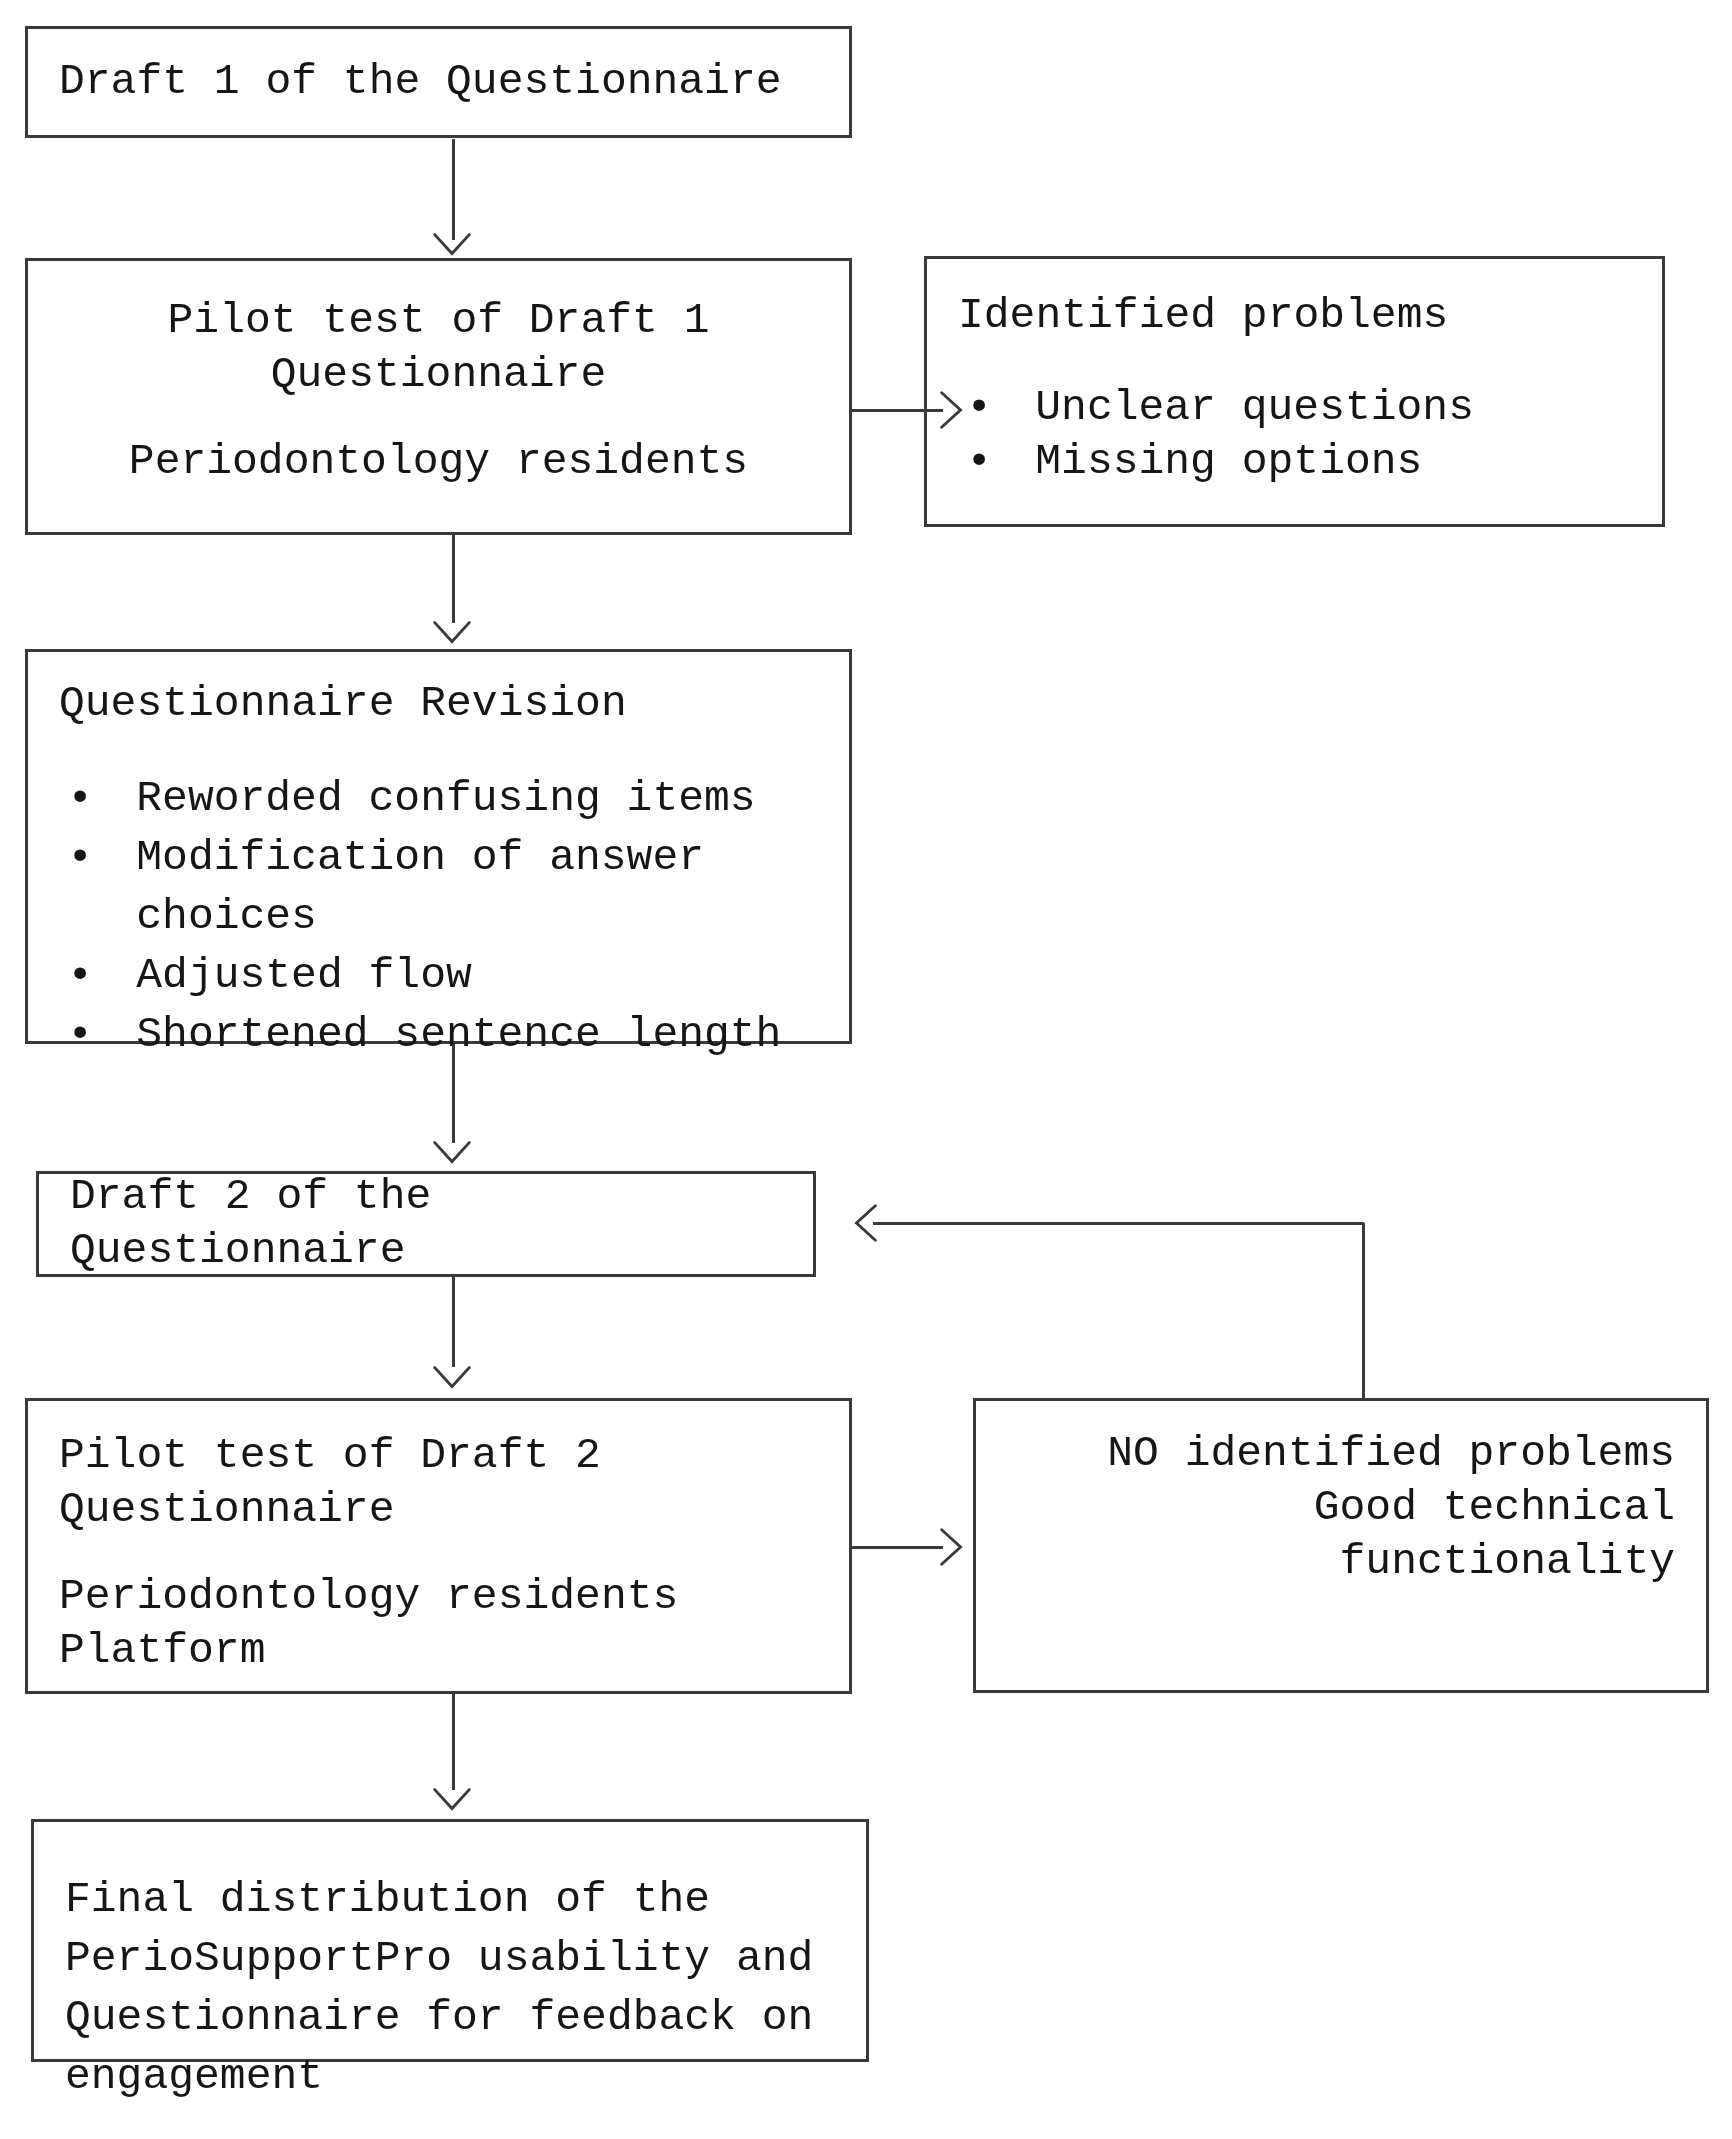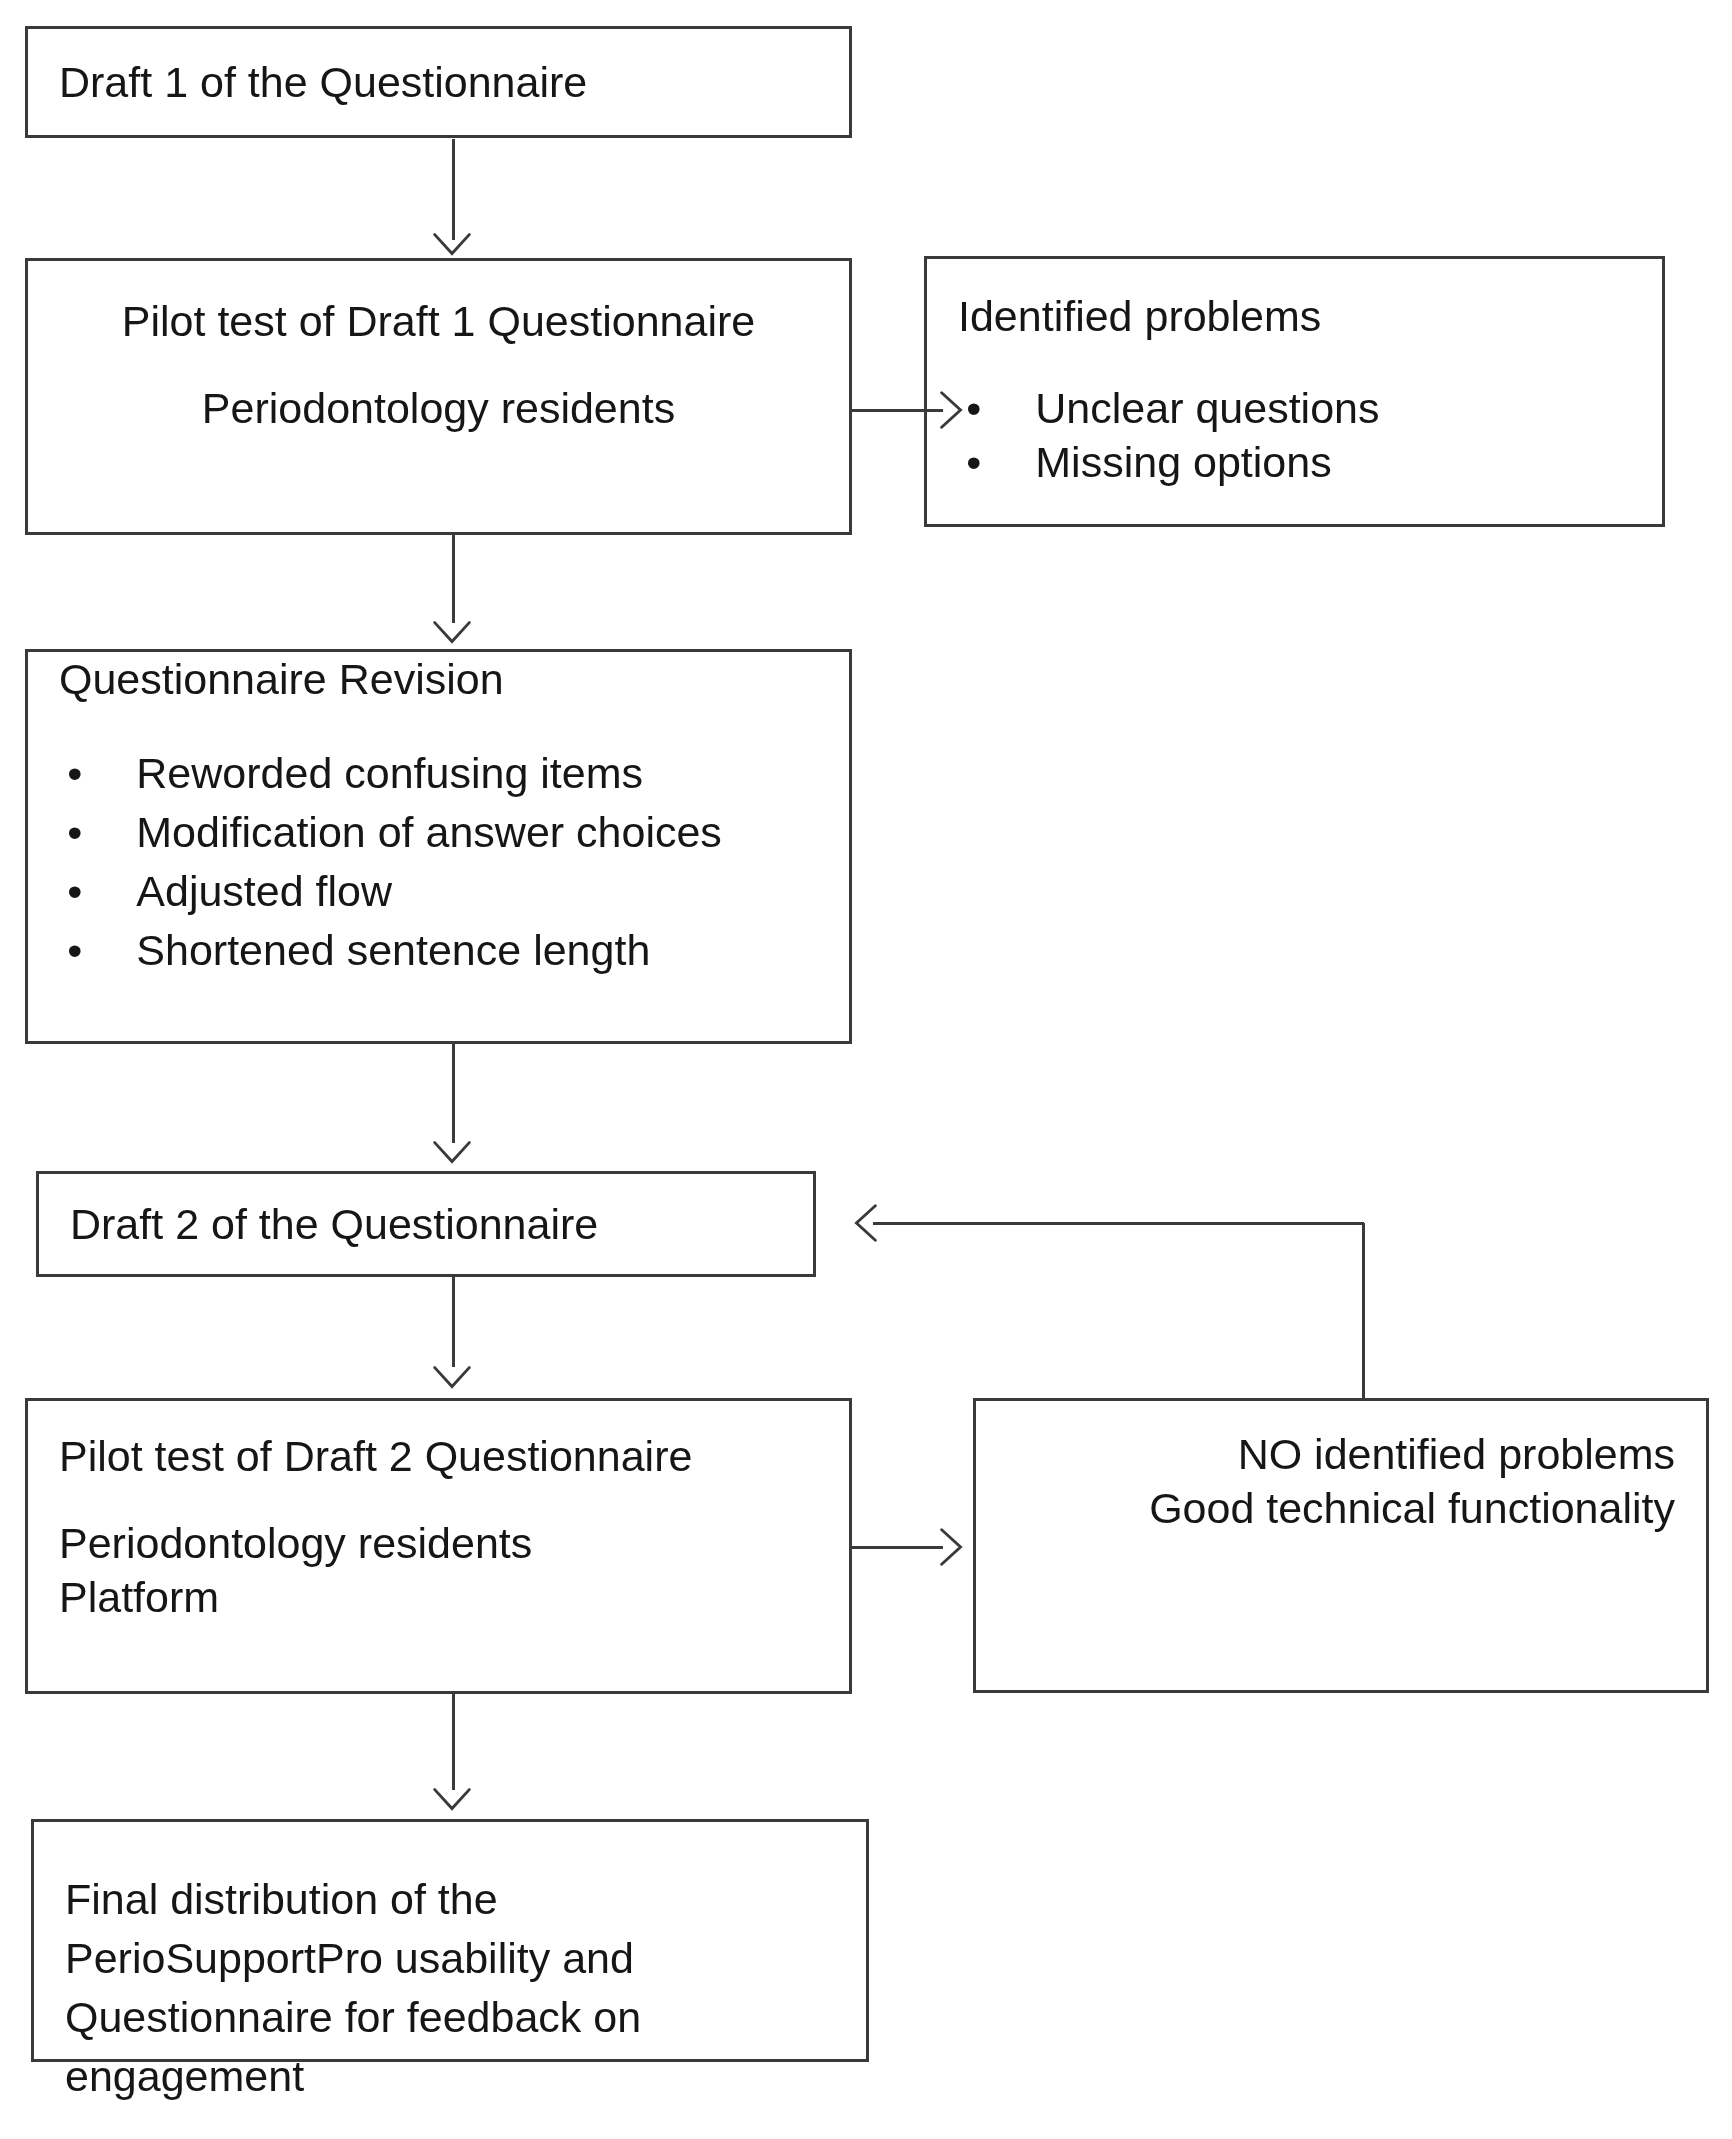--- a/index.html
+++ b/index.html
@@ -7,21 +7,21 @@
     --background:#ffffff;
     --ink:#3a3a3a;
     --text:#161616;
   }
   html,body{margin:0;padding:0;background:var(--background);}
   #canvas{
     position:relative;
     width:1733px;
     height:2140px;
     background:var(--background);
-    font-family:Liberation Sans, sans-serif;
+    font-family:Liberation Mono, monospace;
     color:var(--text);
     overflow:hidden;
     border-radius:25px;
   }
   .node{
     position:absolute;
     box-sizing:border-box;
     border:3.3px solid var(--ink);
     background:#ffffff;
     padding:0 31px;
@@ -36,21 +36,21 @@
     margin:38px 0 0 0;
     padding:0 0 0 8.3px;
   }
   ul.bullets li{display:flex;line-height:59px;}
   ul.bullets.tight li{line-height:54px;}
   .dot{width:69px;flex:0 0 69px;}
   
   #n-draft1   {left:25px;  top:26.4px;   width:827px; height:112px;}
   #n-pilot1   {left:25px;  top:258px;  width:827px; height:277px; padding-top:33px;text-align:center;}
   #n-identified{left:924px;top:256px; width:741px;  height:271px; padding-top:30px;}
-  #n-revision {left:25px;  top:649px;  width:827px; height:395px; }
+  #n-revision {left:25px;  top:649px;  width:827px; height:395px; padding-top:25px;}
   #n-draft2   {left:36px;  top:1171px; width:780px; height:106px;}
   #n-pilot2   {left:25px;  top:1398px; width:827px; height:296px; padding-top:28px;}
   #n-noproblems{left:973px;top:1398px;width:736px;  height:295px; padding-top:26.4px;text-align:right;}
   #n-final    {left:31px;  top:1819px; width:838px; height:243px; padding-top:48px; line-height:59px;}
   
   .vline{position:absolute;width:2.5px;background:var(--ink);}
   .hline{position:absolute;height:2.5px;background:var(--ink);}
   #c1-line{left:452px;top:139px;height:101px;}
   #c2-line{left:452px;top:535px;height:88px;}
   #c3-line{left:452px;top:1044px;height:99px;}

